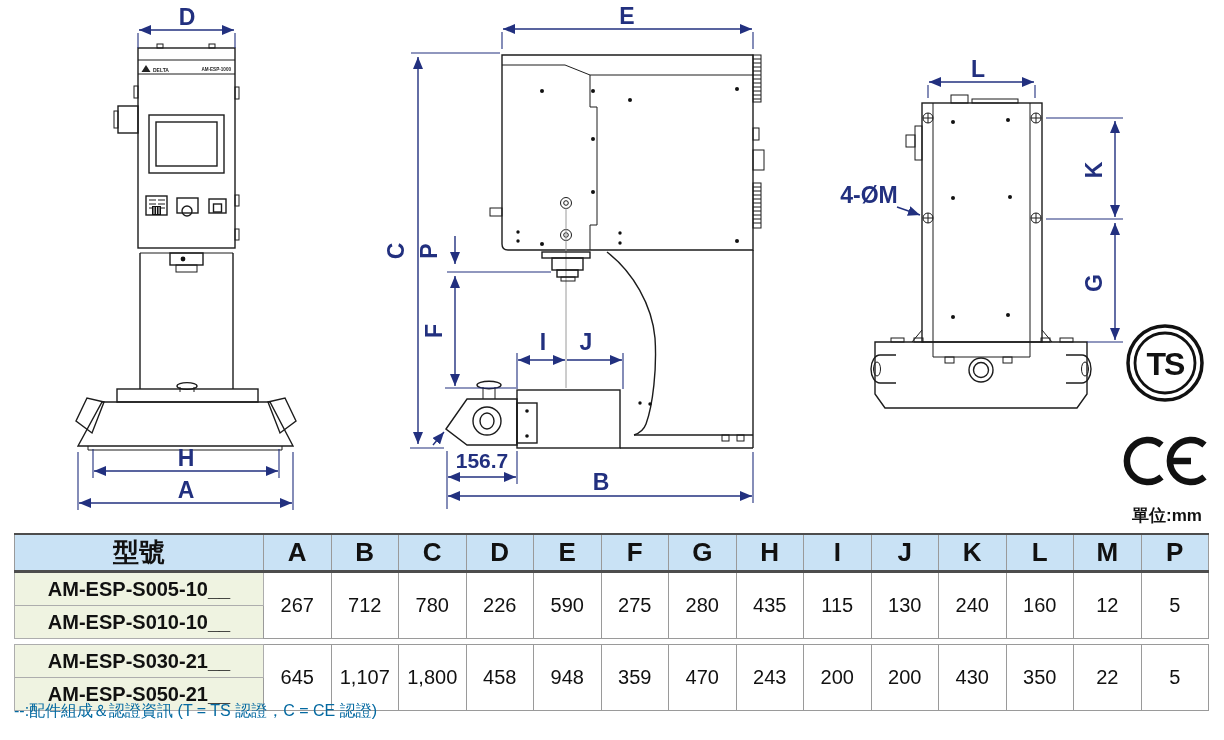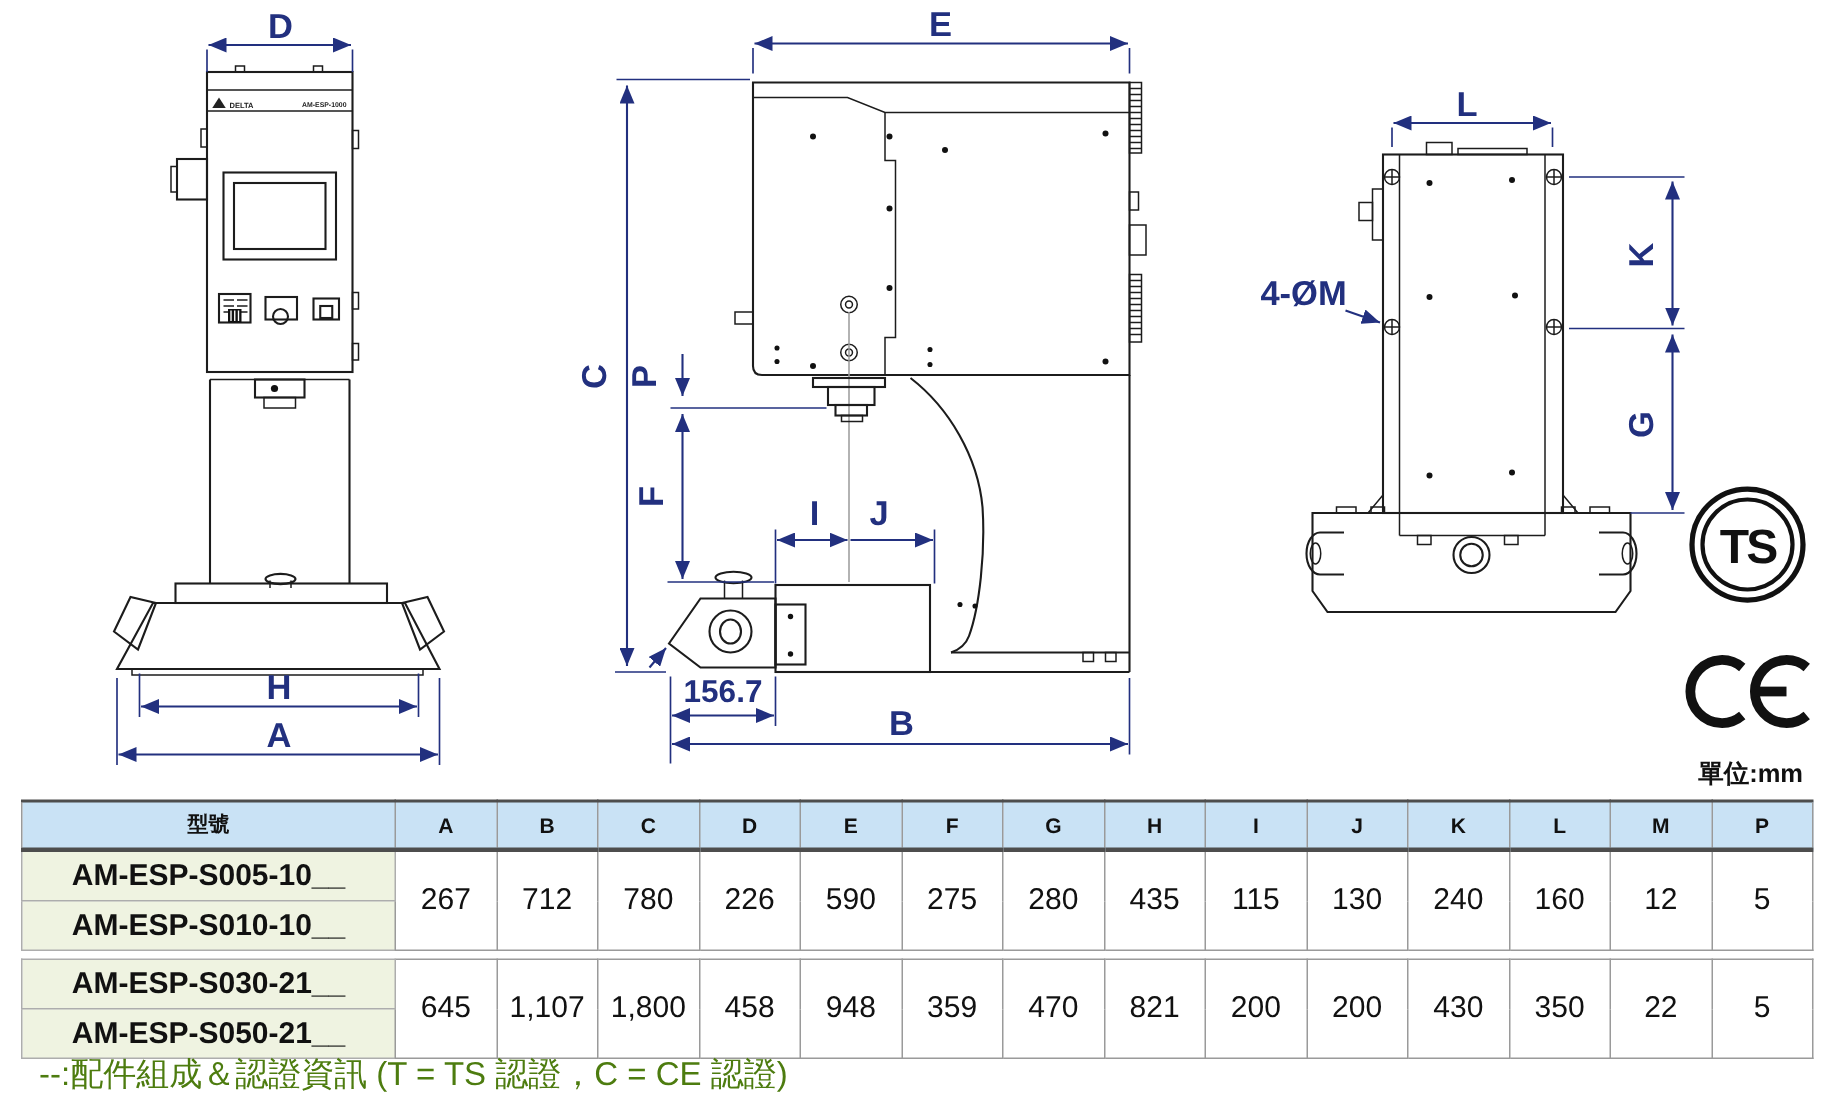--- a/index.html
+++ b/index.html
@@ -15,25 +15,25 @@
   .mk2{stroke:#1c1c1c;stroke-width:1;fill:none;}
   .dl{stroke:#22307f;stroke-width:1.4;fill:none;}
   .ext{stroke:#22307f;stroke-width:1.1;fill:none;}
   .cl{stroke:#9a9a9a;stroke-width:1;fill:none;}
   .dot{fill:#111;}
 
   table.spec{position:absolute;left:14px;top:533px;border-collapse:collapse;table-layout:fixed;
              border-top:2px solid #4d4d4d;background:#fff;}
   table.spec td{border:1px solid #9a9a9a;text-align:center;vertical-align:middle;padding:0;
                 font-size:20px;color:#111;height:32px;}
-  table.spec tr.hd td{background:#c9e2f5;font-weight:bold;font-size:14px;
+  table.spec tr.hd td{background:#c9e2f5;font-weight:bold;font-size:26px;
                       border-bottom:3px solid #4d4d4d;height:30px;}
   table.spec td.model{background:#eff3e1;font-weight:bold;border-color:#adadad;margin-top:44px;}
   table.spec tr.sp td{border:none;height:5px;background:#fff;}
-  .footnote{position:absolute;left:26px;top:701px;font-size:22px;color:#4d7c0f;}
+  .footnote{position:absolute;left:14px;top:701px;font-size:16px;color:#0369a1;}
 </style>
 </head>
 <body>
 
 <div id="canvas">
 
 <svg width="1224" height="530" viewBox="0 0 1224 530">
   <defs>
     <marker id="ae" markerWidth="13" markerHeight="10" refX="12" refY="5" orient="auto" markerUnits="userSpaceOnUse">
       <path d="M0,0 L12,5 L0,10 Z" fill="#22307f"></path>
@@ -324,21 +324,21 @@
   </tr>
   <tr>
     <td class="model">AM-ESP-S030-21__</td>
     <td rowspan="2">645</td>
     <td rowspan="2">1,107</td>
     <td rowspan="2">1,800</td>
     <td rowspan="2">458</td>
     <td rowspan="2">948</td>
     <td rowspan="2">359</td>
     <td rowspan="2">470</td>
-    <td rowspan="2">821</td>
+    <td rowspan="2">243</td>
     <td rowspan="2">200</td>
     <td rowspan="2">200</td>
     <td rowspan="2">430</td>
     <td rowspan="2">350</td>
     <td rowspan="2">22</td>
     <td rowspan="2">5</td>
   </tr>
   <tr>
     <td class="model">AM-ESP-S050-21__</td>
   </tr>

